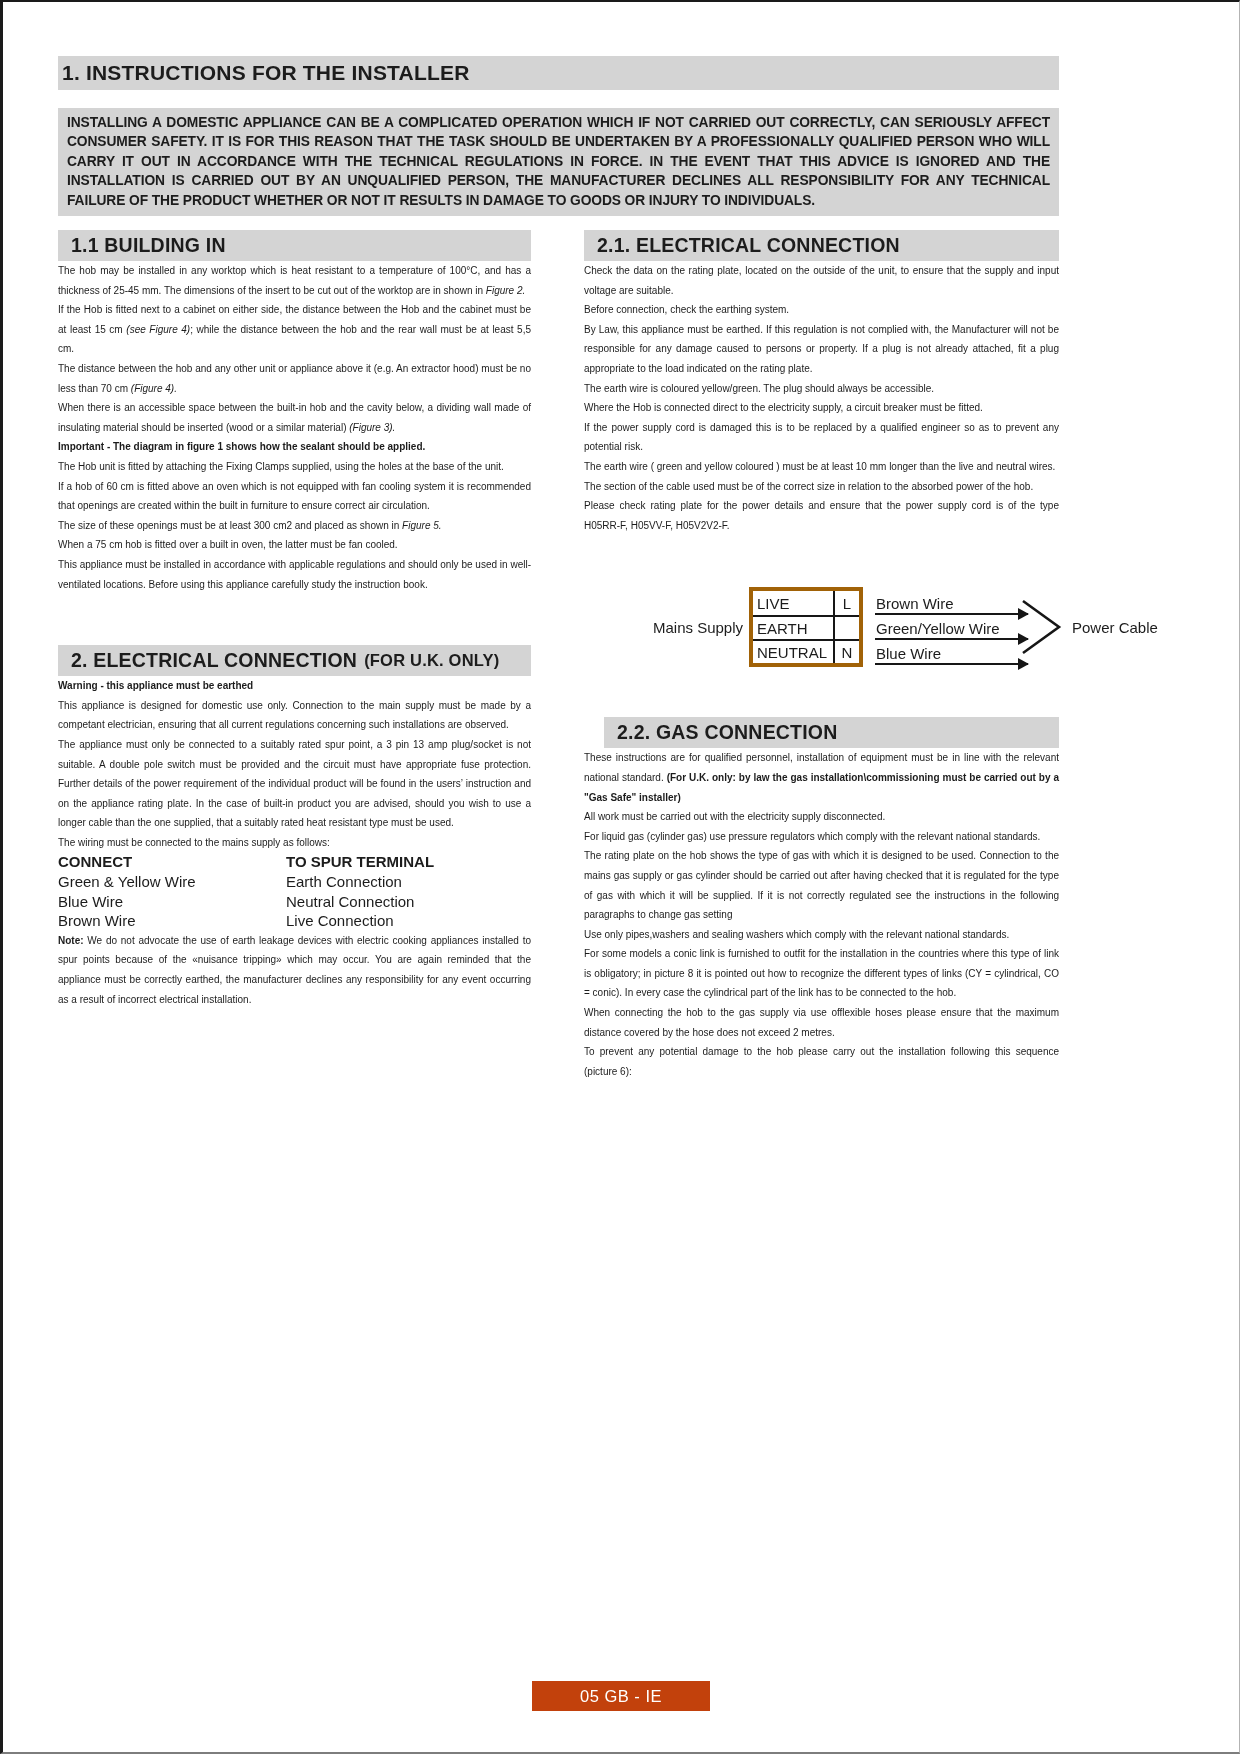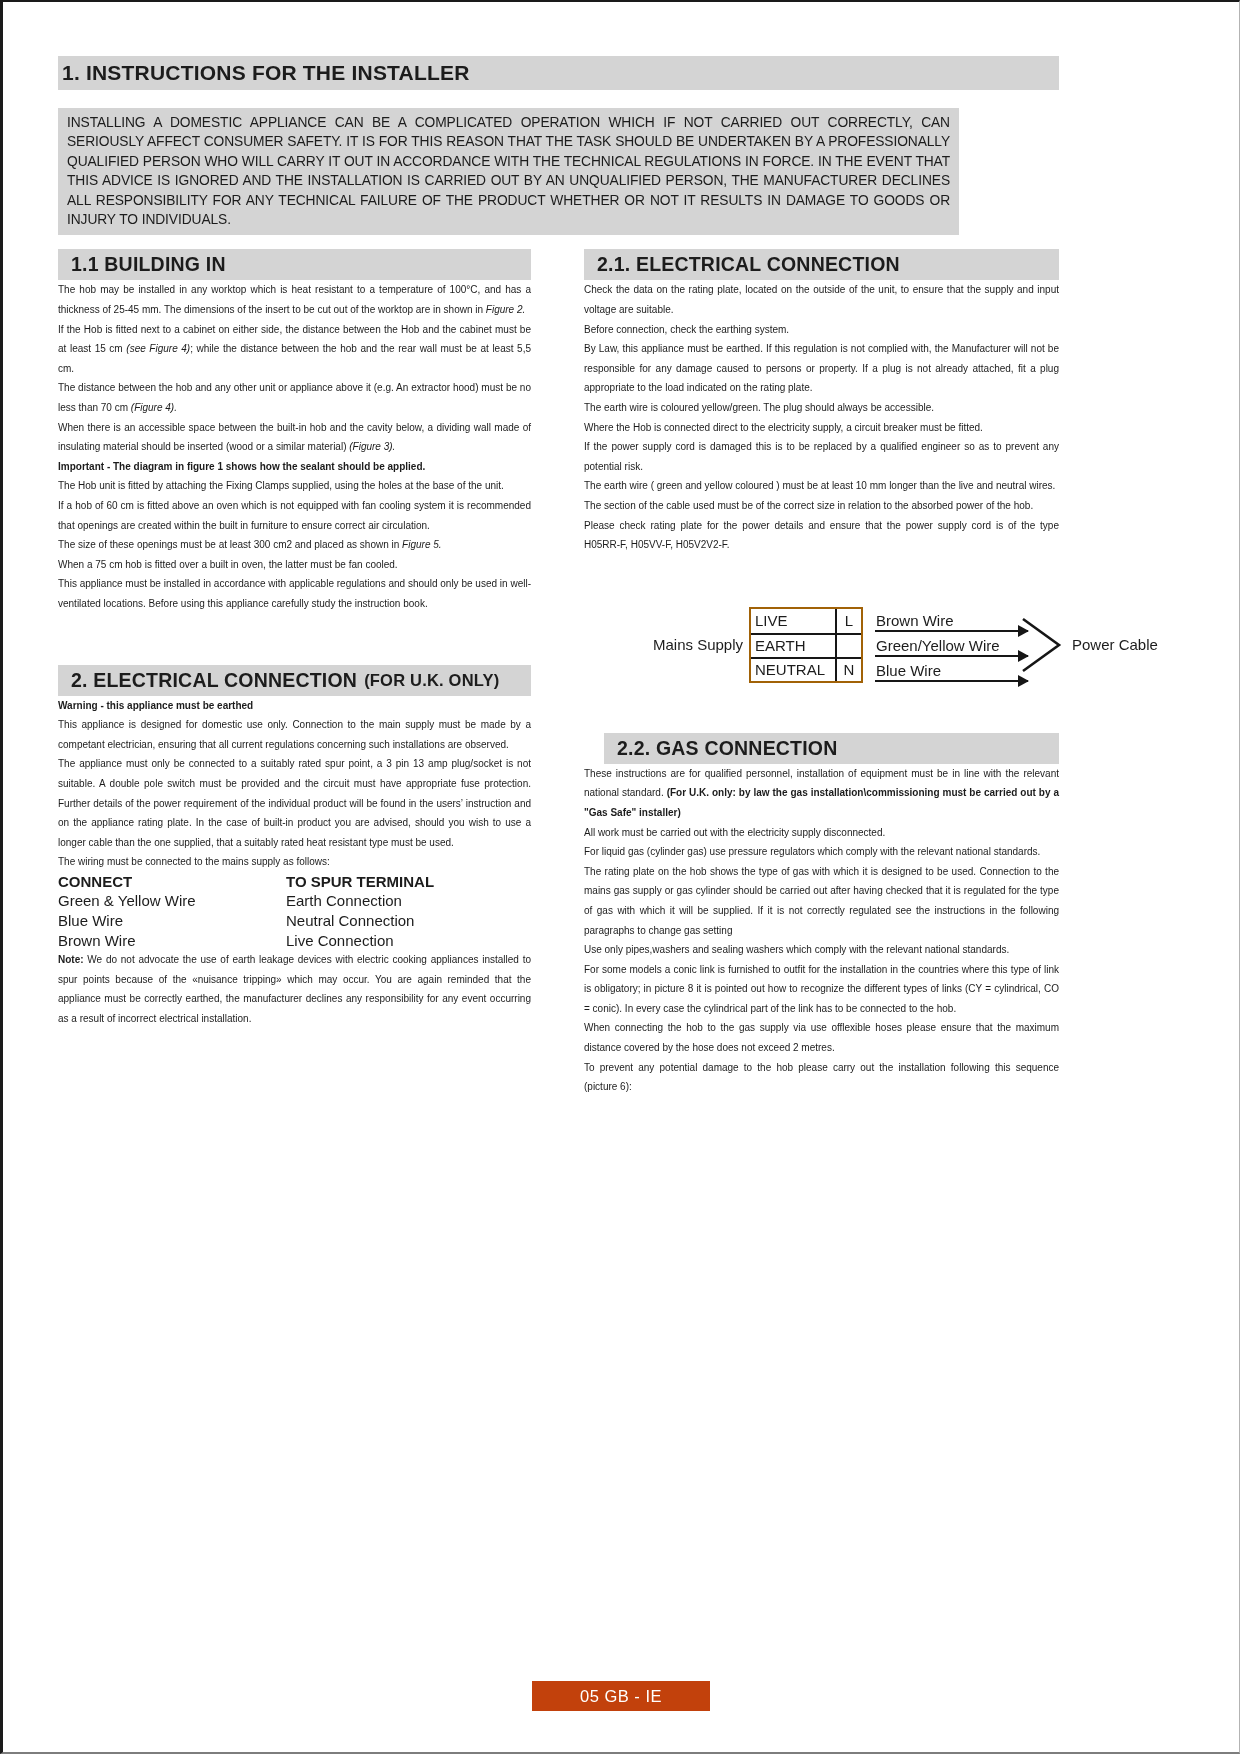--- a/index.html
+++ b/index.html
@@ -19,24 +19,24 @@
   }
   .content { padding-top: 54px; padding-left: 55px; width: 1056px; }
   .bar { background: #d4d4d4; }
   .title-bar {
     width: 1001px; height: 34px;
     display: flex; align-items: center;
     padding-left: 4px;
     font-size: 21px; font-weight: bold; letter-spacing: .2px;
   }
   .warnbox {
-    margin-top: 18px; width: 901px;
+    margin-top: 18px; width: 1001px;
     background: #d4d4d4;
     padding: 5px 9px 6px 9px;
-    font-size: 13.8px; font-weight: normal;
+    font-size: 13.8px; font-weight: bold;
     line-height: 19.4px; letter-spacing: -0.1px;
     text-align: justify;
   }
   .cols { display: flex; gap: 53px; margin-top: 14px; }
   .col-left  { width: 473px; flex: none; }
   .col-right { width: 475px; flex: none; }
   .secbar {
     height: 31px; display: flex; align-items: center;
     padding-left: 13px;
     font-size: 19.5px; font-weight: bold; letter-spacing:.2px;
@@ -56,21 +56,21 @@
     display: grid; grid-template-columns: 228px auto;
     font-size: 15px; line-height: 19.6px;
   }
   
   .diagram {
     display: flex; align-items: center;
     margin-top: 52px; margin-left: 69px;
     width: 530px; font-size: 15px;
   }
   .mains-label { width: 96px; flex: none; }
-  .mains-table { flex: none; width: 114px; border: 2px solid #a16207; }
+  .mains-table { flex: none; width: 114px; border: 4px solid #a16207; }
   .mtr { display: flex; height: 24px; align-items: stretch; border-top: 2px solid #161616; }
   .mtr:first-child { border-top: none; }
   .mtn { flex: 1; padding-left: 4px; display: flex; align-items: center; }
   .mtc { width: 26px; border-left: 2px solid #161616; display: flex; align-items: center; justify-content: center; }
   .wires { flex: none; width: 153px; margin-left: 12px; display: flex; flex-direction: column; }
   .wire { position: relative; height: 25px; border-bottom: 2px solid #161616; }
   .wire-label { position: absolute; left: 1px; bottom: 1px; white-space: nowrap; }
   .ah {
     position: absolute; right: -1px; bottom: -7px;
     width: 0; height: 0;

